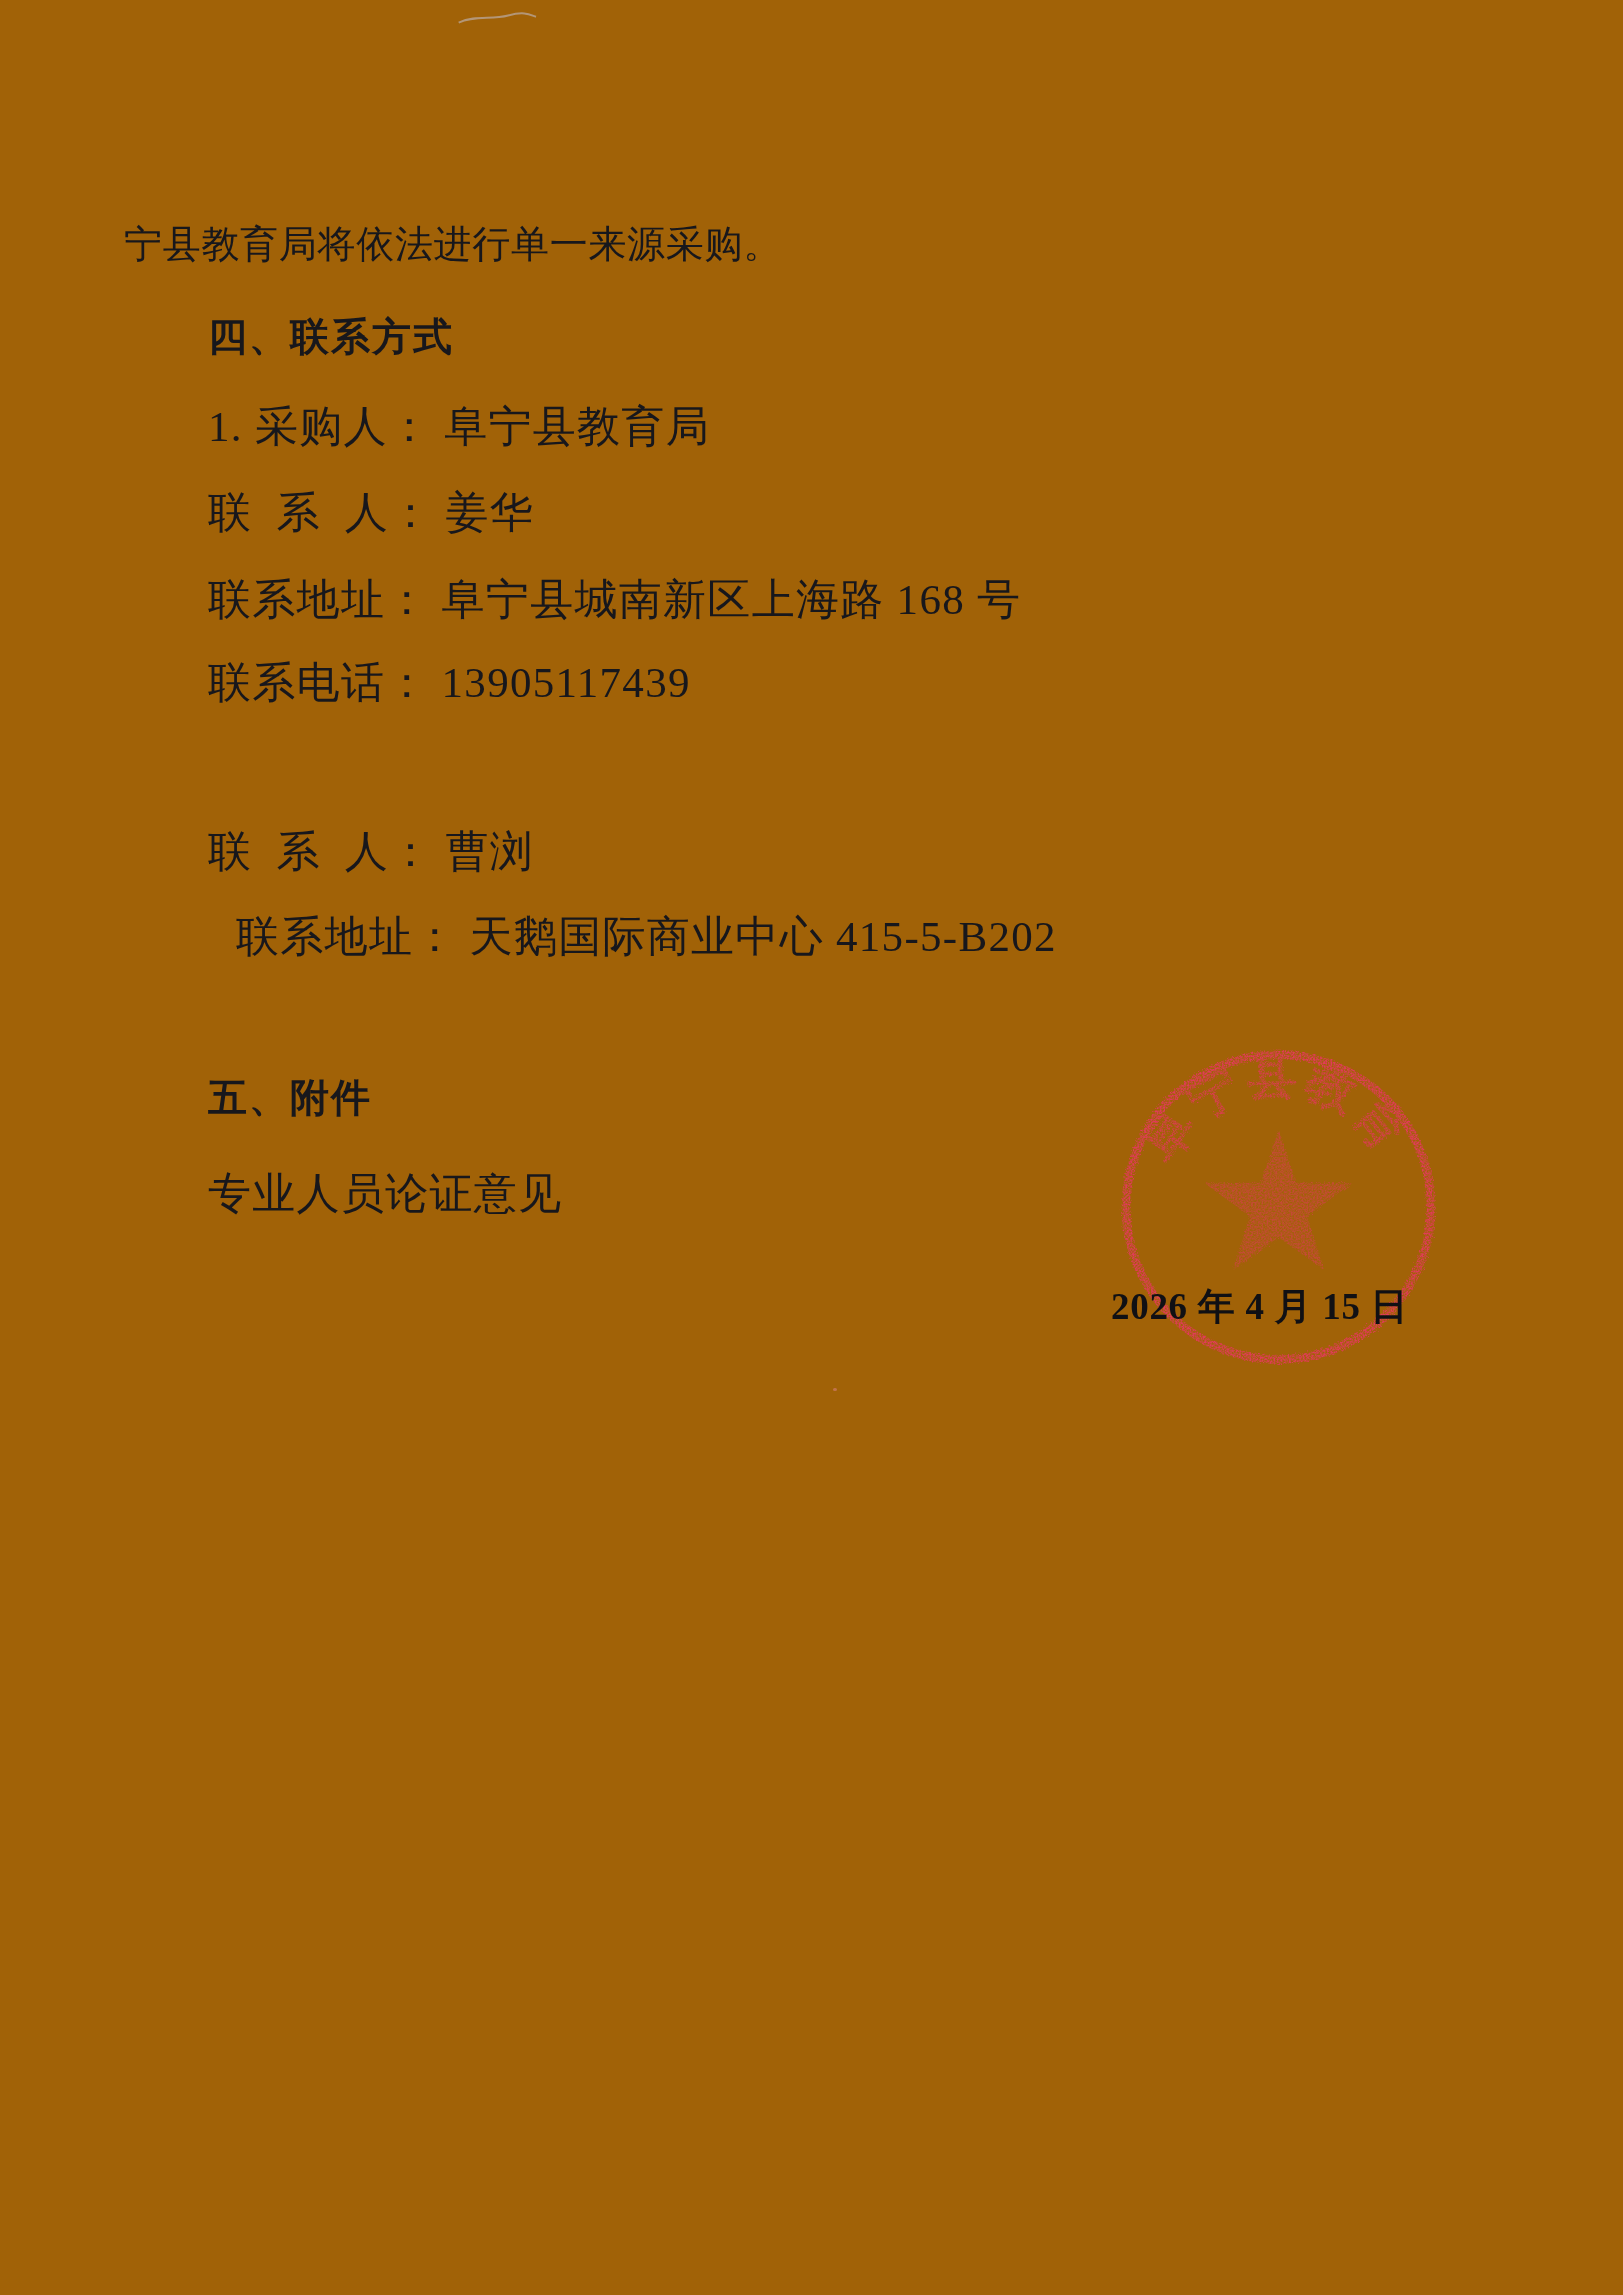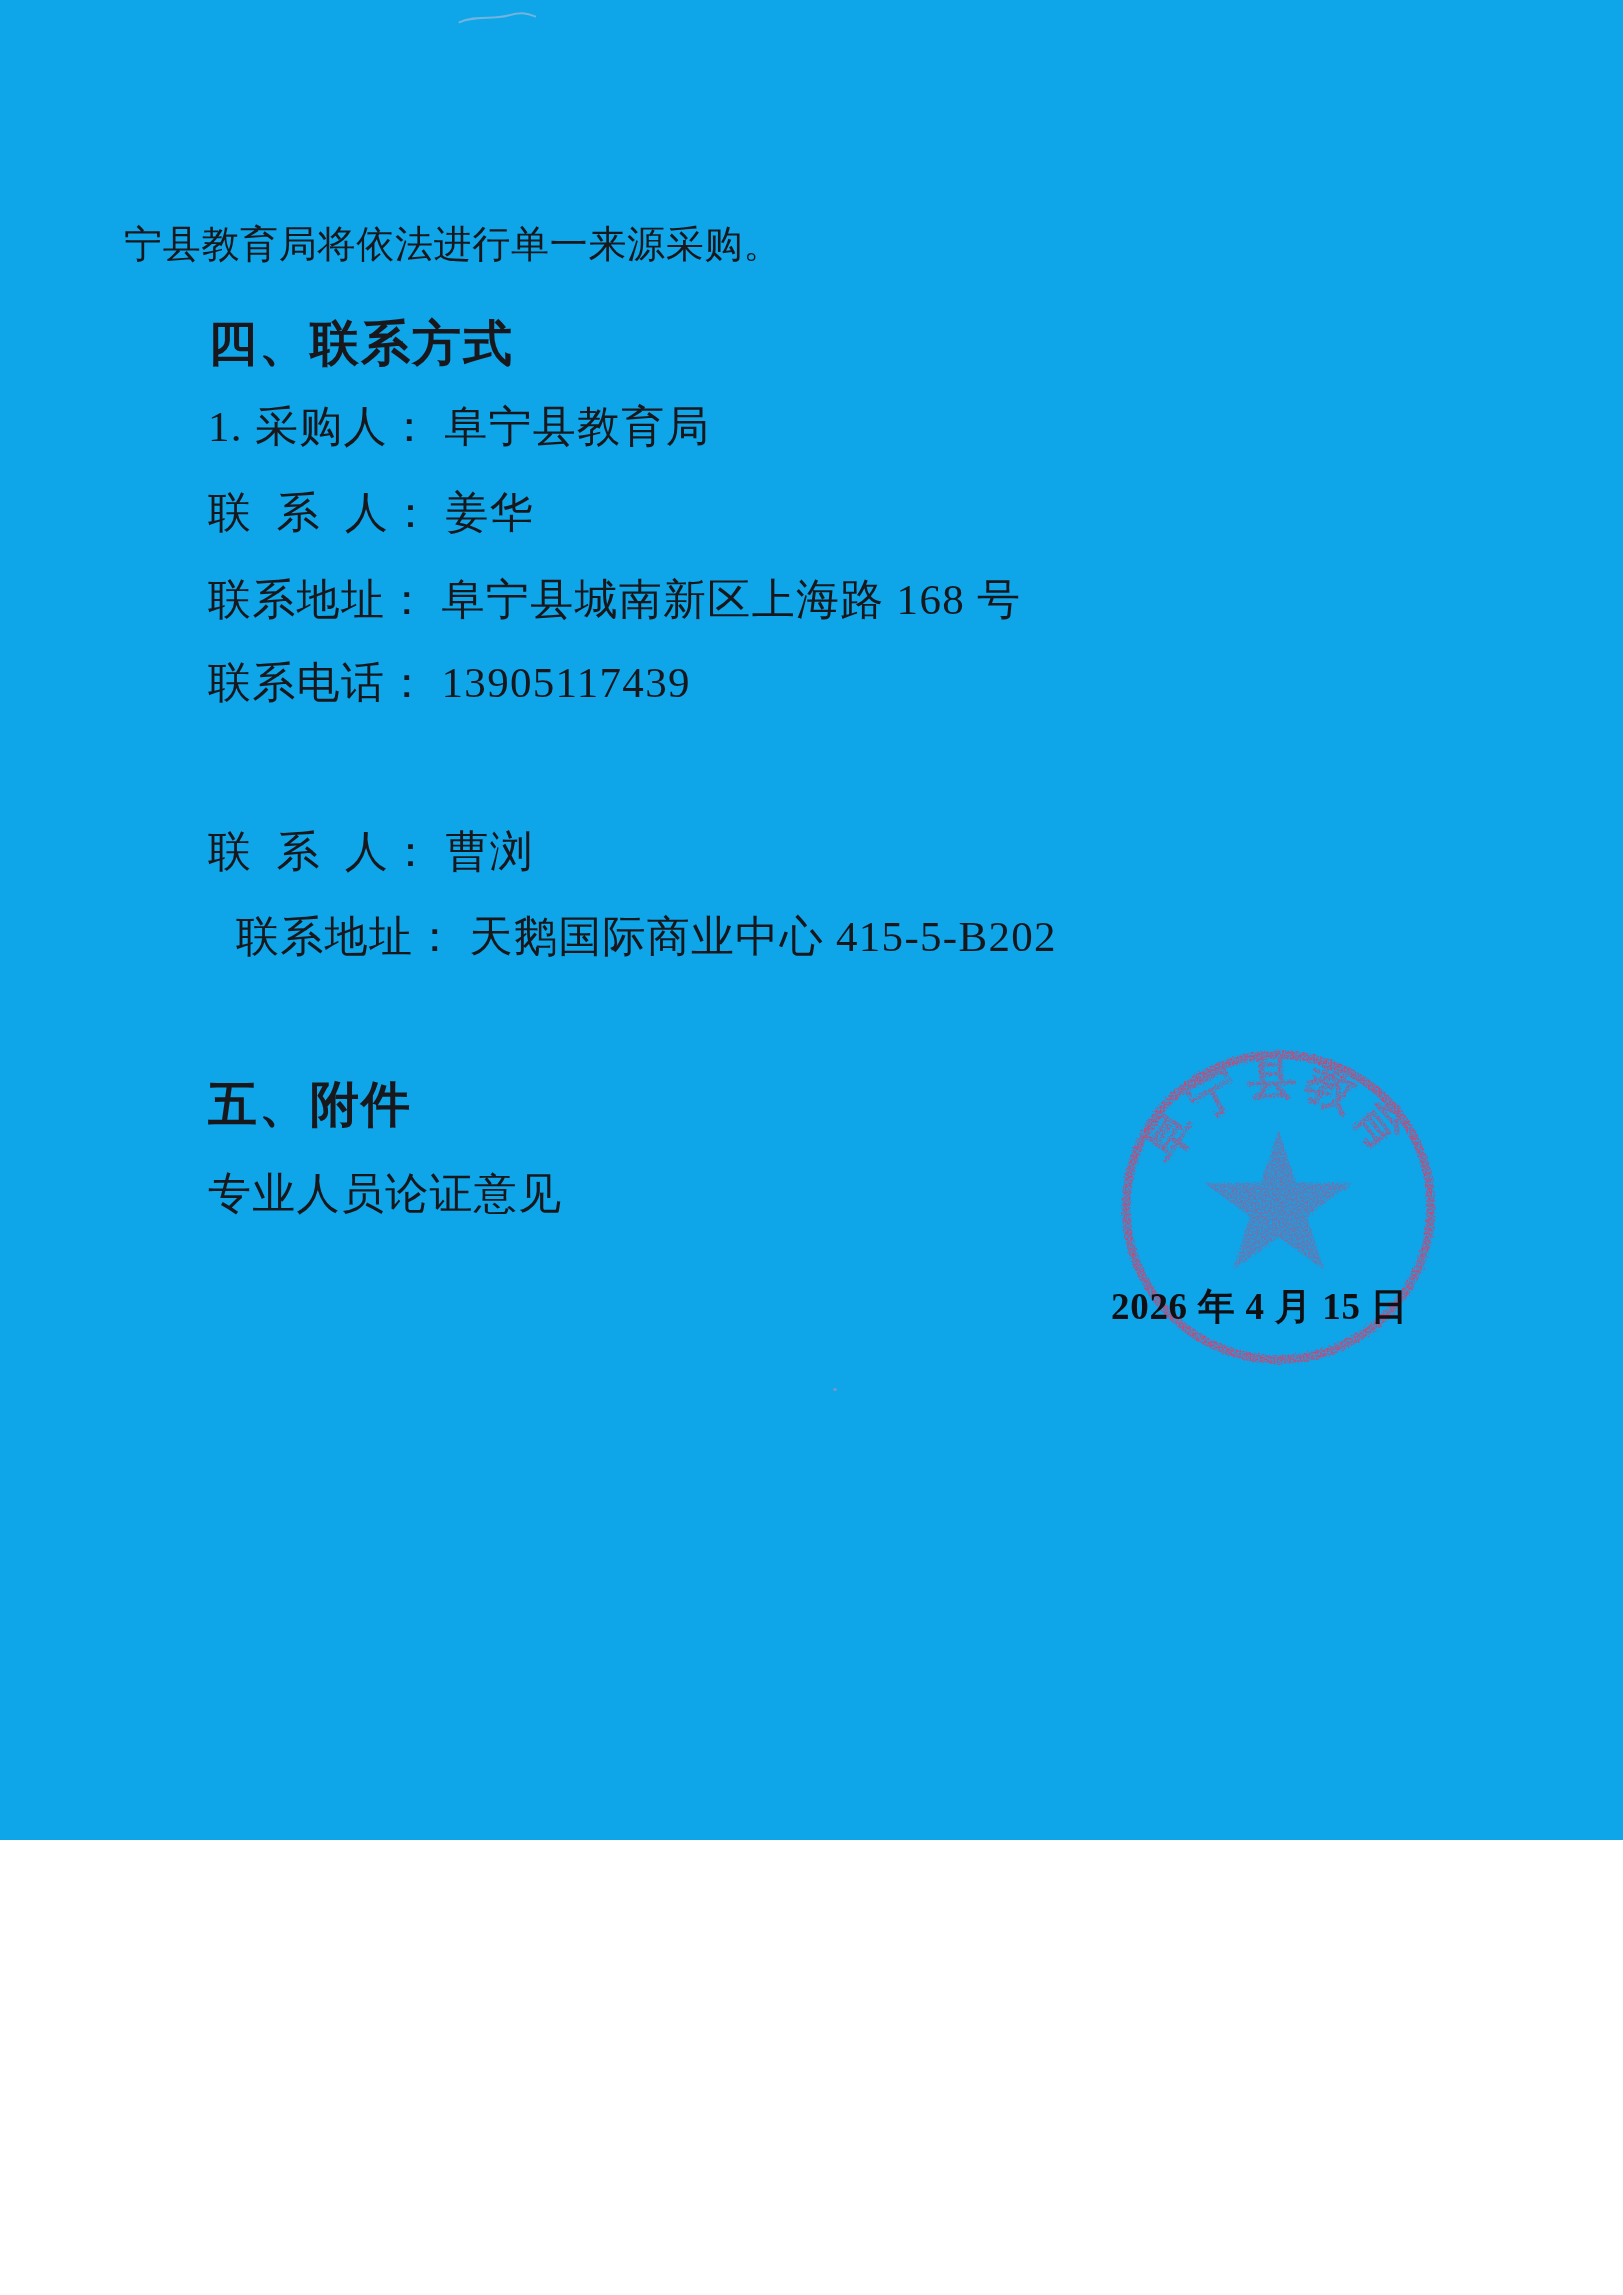--- a/index.html
+++ b/index.html
@@ -3,41 +3,41 @@
 <meta charset="utf-8">
 <style>
   html, body {
     margin: 0;
     padding: 0;
     background: #ffffff;
   }
   .page {
     position: relative;
     width: 1624px;
-    height: 1840px;
-    background: #0ea5e9;
+    height: 2295px;
+    background: #a16207;
     overflow: hidden;
     font-family: "Liberation Serif", "DejaVu Serif", serif;
     color: #17171c;
   }
   .line {
     position: absolute;
     white-space: pre;
     line-height: 1.15;
   }
   .intro {
     left: 124px;
     top: 223px;
     font-size: 38px;
     letter-spacing: 0.7px;
   }
   .heading {
     font-family: "Liberation Sans", "DejaVu Sans", sans-serif;
     font-weight: 700;
-    font-size: 49px;
+    font-size: 39px;
     letter-spacing: 2px;
     left: 208px;
   }
   .item {
     left: 208px;
     font-size: 43px;
     letter-spacing: 1.3px;
   }
   .h-contact   { top: 315px; }
   .it-0 { top: 402px; }

